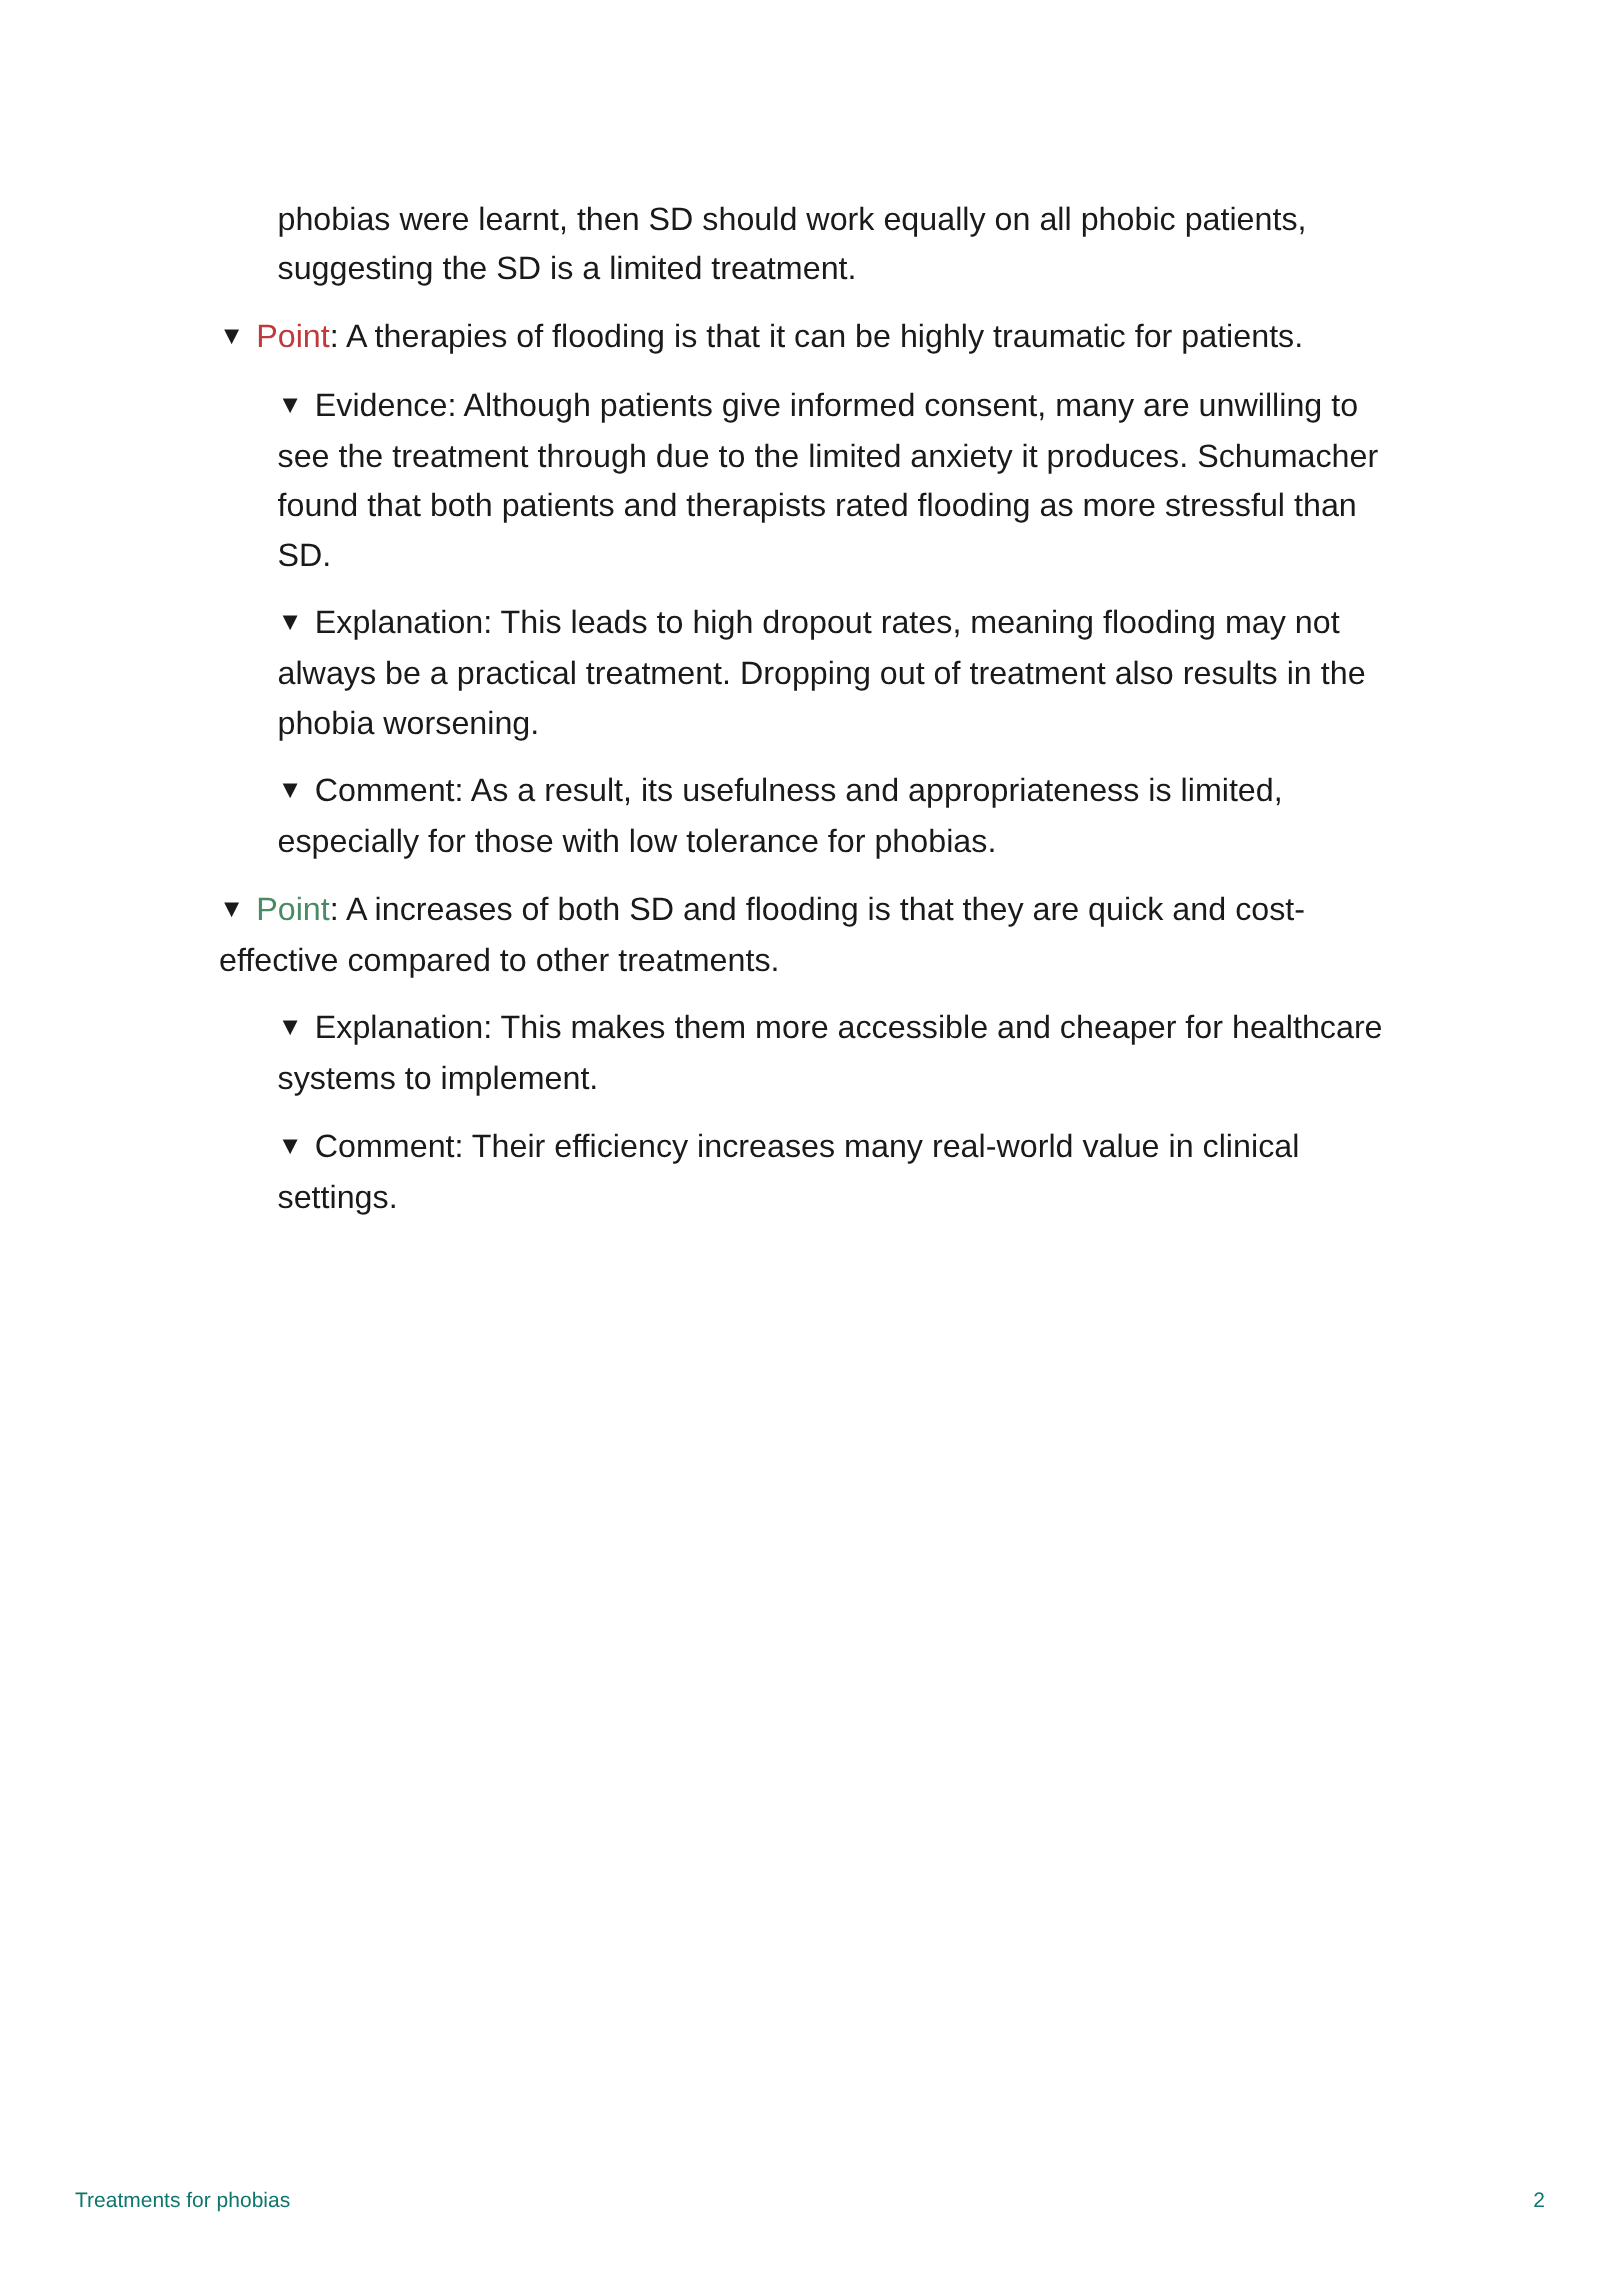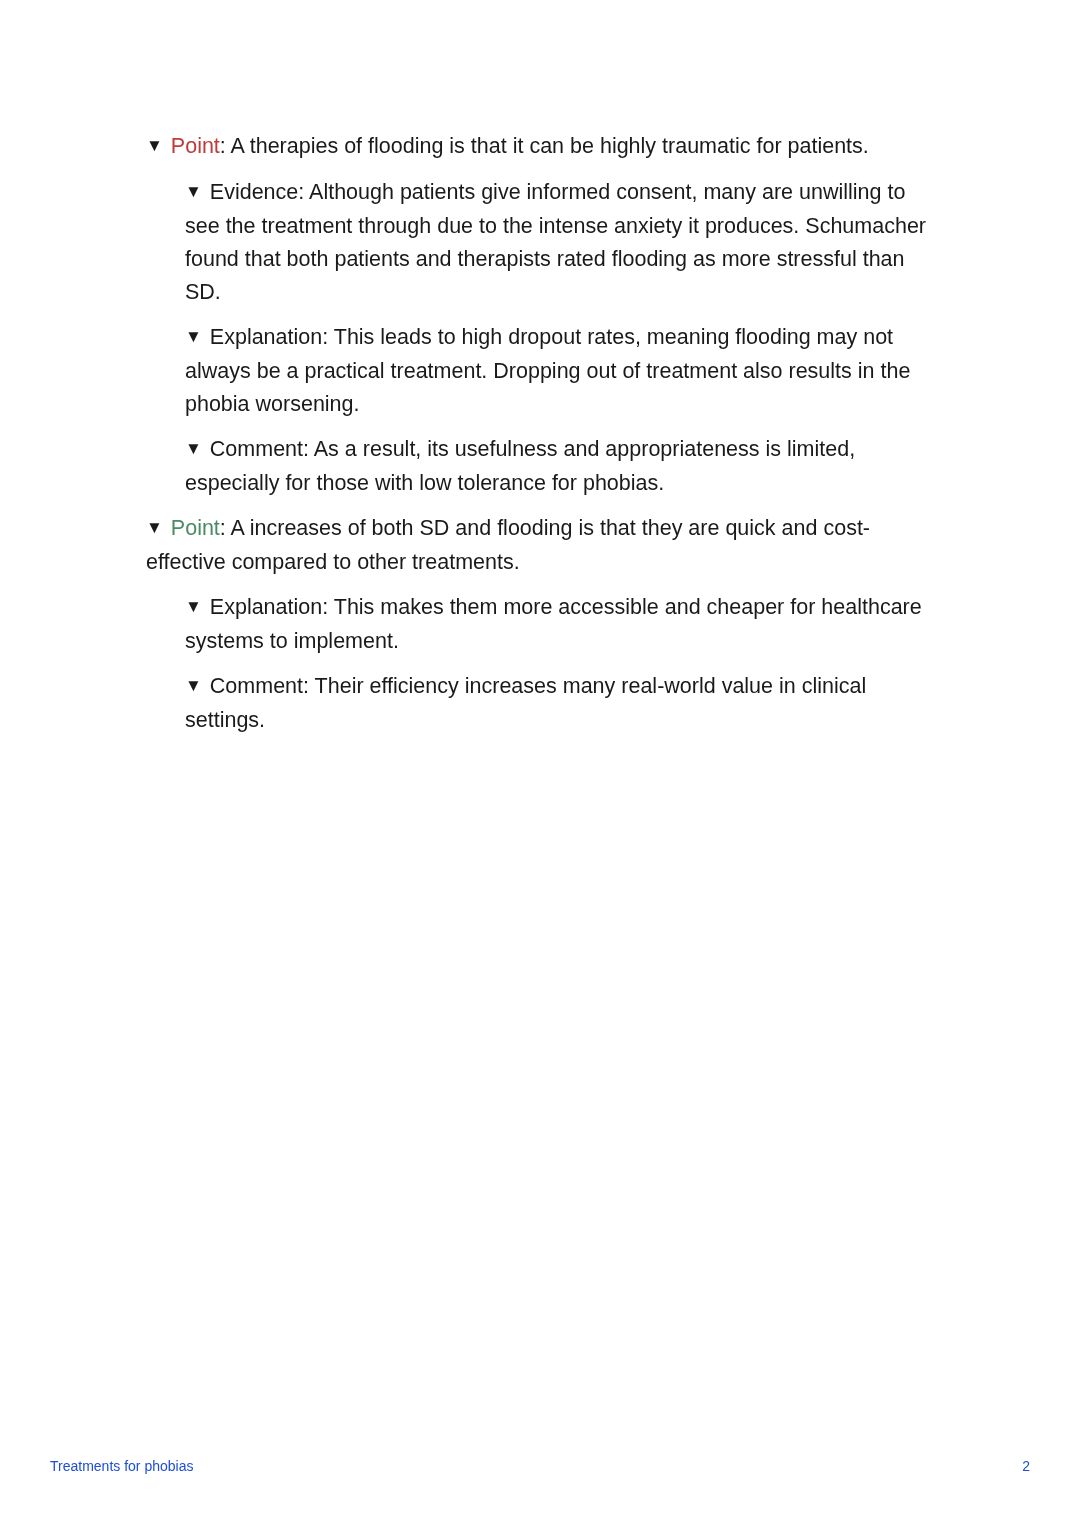--- a/index.html
+++ b/index.html
@@ -5,34 +5,35 @@
     html, body { margin: 0; padding: 0; background: #ffffff; }
     body { width: 1080px; height: 1525px; position: relative; overflow: hidden;
       font-family: "Liberation Sans", "DejaVu Sans", sans-serif; color: #1a1a1a; }
     .page { position: absolute; left: 146px; top: 130px; width: 800px; font-size: 21.5px; line-height: 33px; }
     .para { margin: 0 0 12px 0; }
     .lvl1 { padding-left: 0; }
     .lvl2 { padding-left: 39px; }
     .toggle { display: inline-block; font-size: 17px; margin-right: 8px; cursor: pointer; position: relative; top: -2px; }
     .red { color: #c0393b; }
     .green { color: #4a8a64; }
-    .footer { position: absolute; top: 1458px; font-size: 14px; color: #1d4ed8; }
+    .footer { position: absolute; top: 1458px; font-size: 14px; color: #0f766e; }
     .footer.left { left: 50px; }
     .footer.right { right: 50px; }
   </style>
 </head>
 <body>
 
 <div class="page">
+  <p class="para lvl2" style="margin-top:0">phobias were learnt, then SD should work equally on all phobic patients, suggesting the SD is a limited treatment.</p>
 
   <p class="para lvl1">
     <span class="toggle">▼</span><span class="red">Point</span><span>: A therapies of flooding is that it can be highly traumatic for patients.</span>
   </p>
   <p class="para lvl2">
-    <span class="toggle">▼</span><span>Evidence: Although patients give informed consent, many are unwilling to see the treatment through due to the intense anxiety it produces. Schumacher found that both patients and therapists rated flooding as more stressful than SD.</span>
+    <span class="toggle">▼</span><span>Evidence: Although patients give informed consent, many are unwilling to see the treatment through due to the limited anxiety it produces. Schumacher found that both patients and therapists rated flooding as more stressful than SD.</span>
   </p>
   <p class="para lvl2">
     <span class="toggle">▼</span><span>Explanation: This leads to high dropout rates, meaning flooding may not always be a practical treatment. Dropping out of treatment also results in the phobia worsening.</span>
   </p>
   <p class="para lvl2">
     <span class="toggle">▼</span><span>Comment: As a result, its usefulness and appropriateness is limited, especially for those with low tolerance for phobias.</span>
   </p>
 
   <p class="para lvl1">
     <span class="toggle">▼</span><span class="green">Point</span><span>: A increases of both SD and flooding is that they are quick and cost-effective compared to other treatments.</span>

